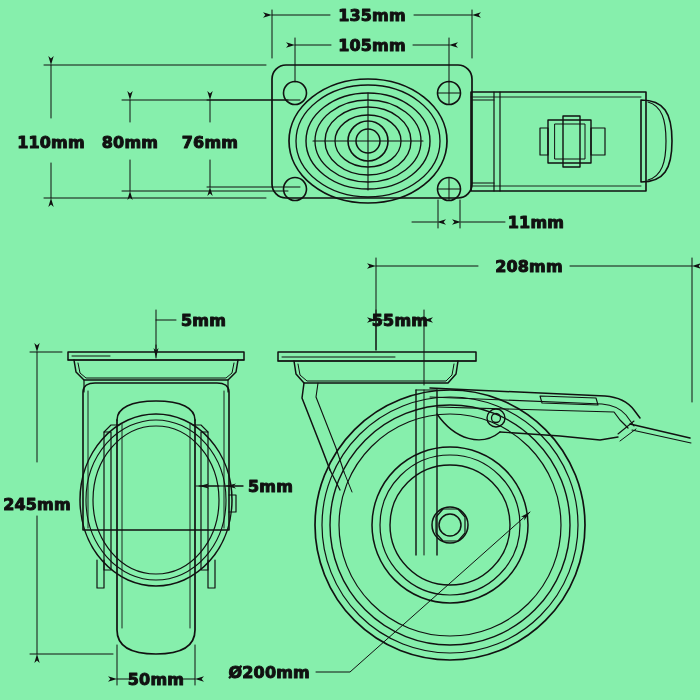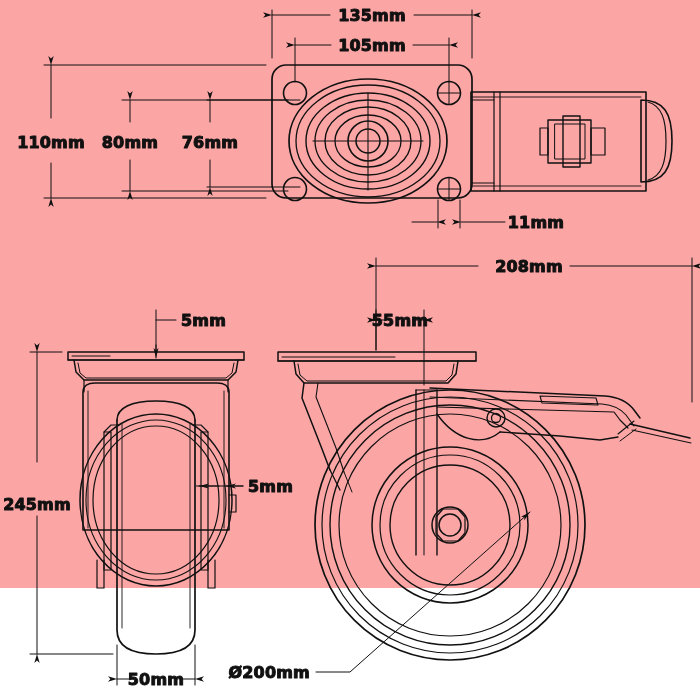--- a/index.html
+++ b/index.html
@@ -1,18 +1,18 @@
 <!DOCTYPE html>
 <html><head>
 <meta charset="utf-8">
 <style>
   html,body{margin:0;padding:0;background:#ffffff;}
   body{width:700px;height:700px;overflow:hidden;
        font-family:"DejaVu Sans","Liberation Sans",sans-serif;}
-  #stage{position:relative;width:700px;height:588px;background:#fca5a5;}
+  #stage{position:relative;width:700px;height:700px;background:#86efac;}
   svg#drawing{position:absolute;left:0;top:0;width:700px;height:700px;display:block;}
   .dimtext{font-family:"DejaVu Sans","Liberation Sans",sans-serif;
            font-size:16px;font-weight:600;fill:#111111;letter-spacing:0.2px;}
 </style>
 </head>
 <body>
 
 <div id="stage">
 
 <svg id="drawing" viewBox="0 0 700 700" xmlns="http://www.w3.org/2000/svg">

